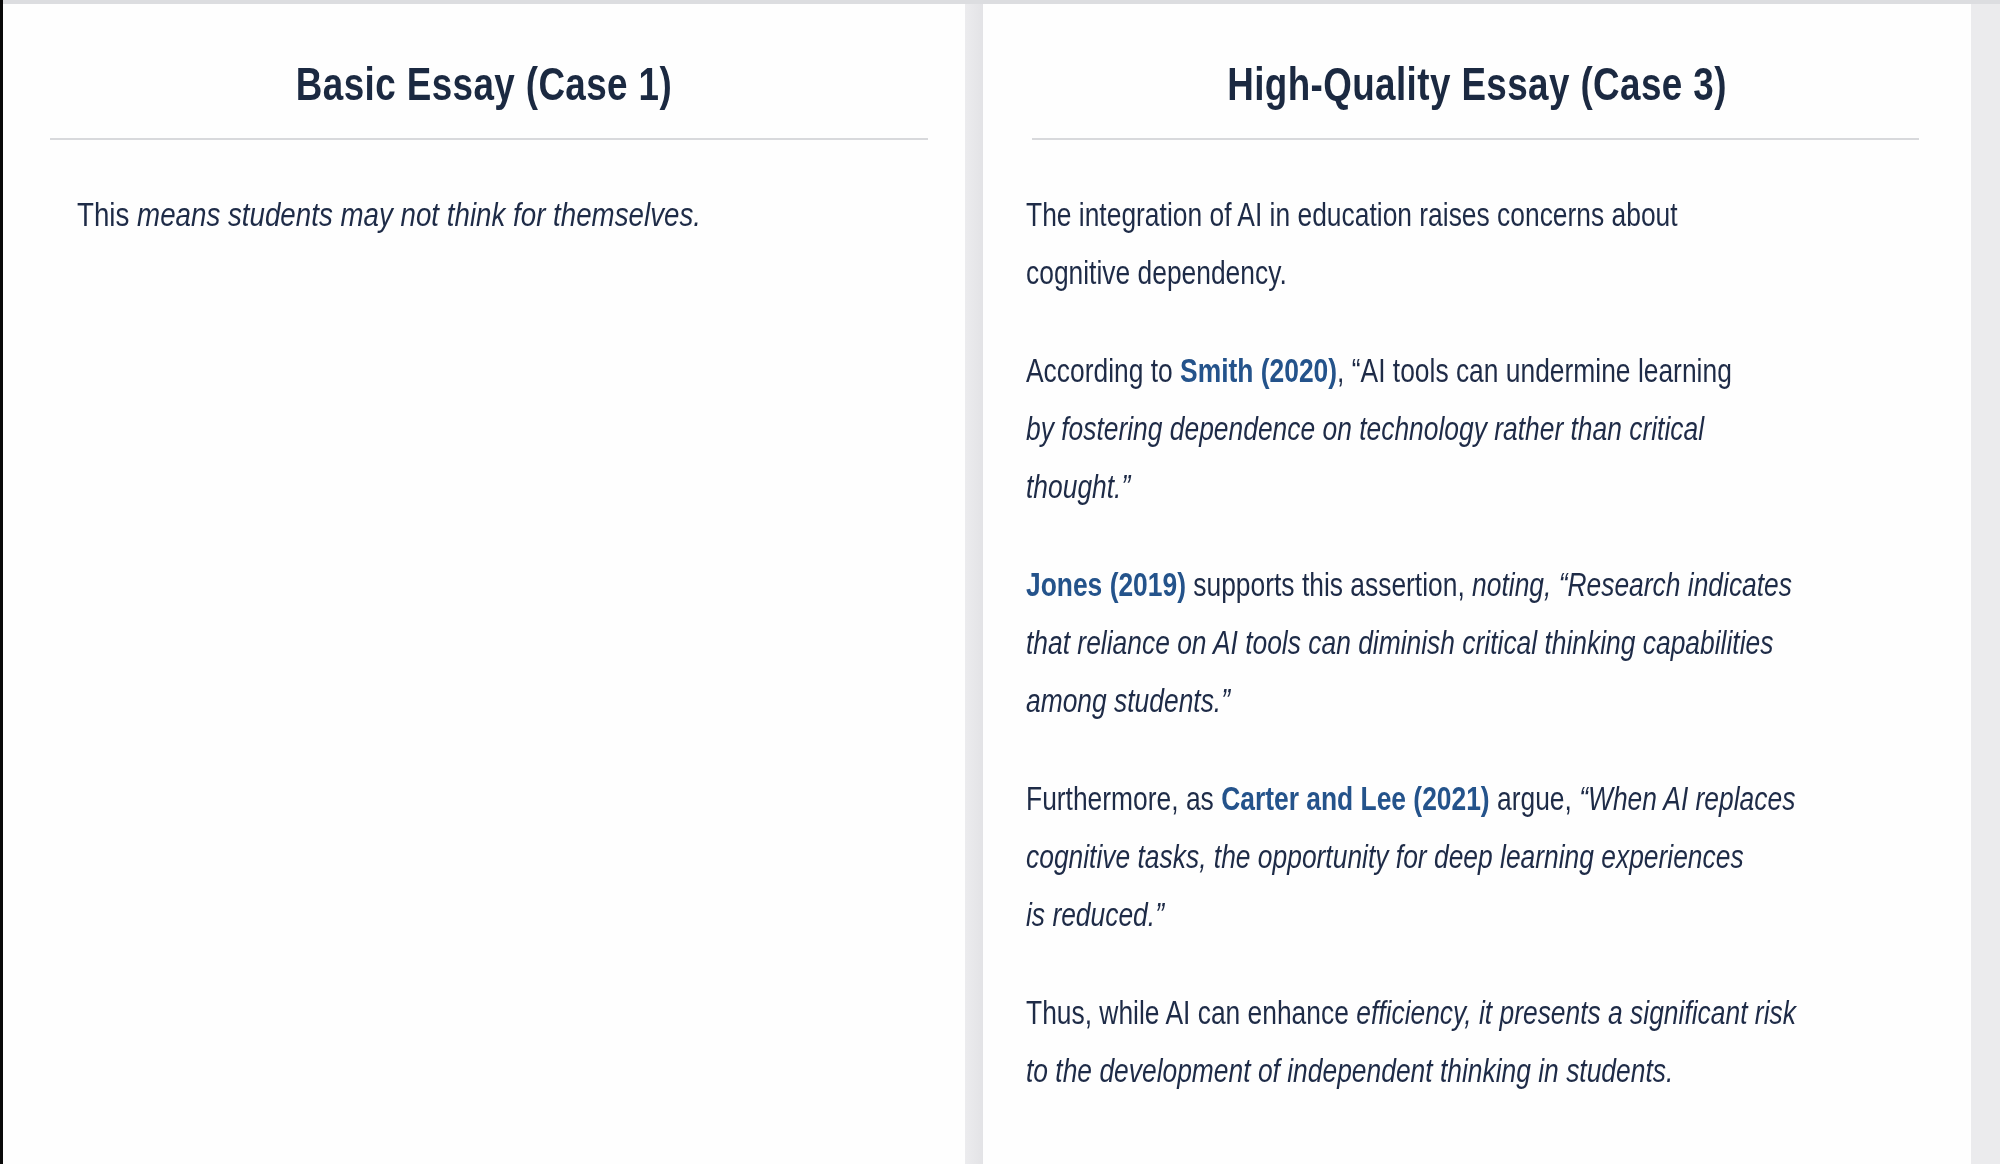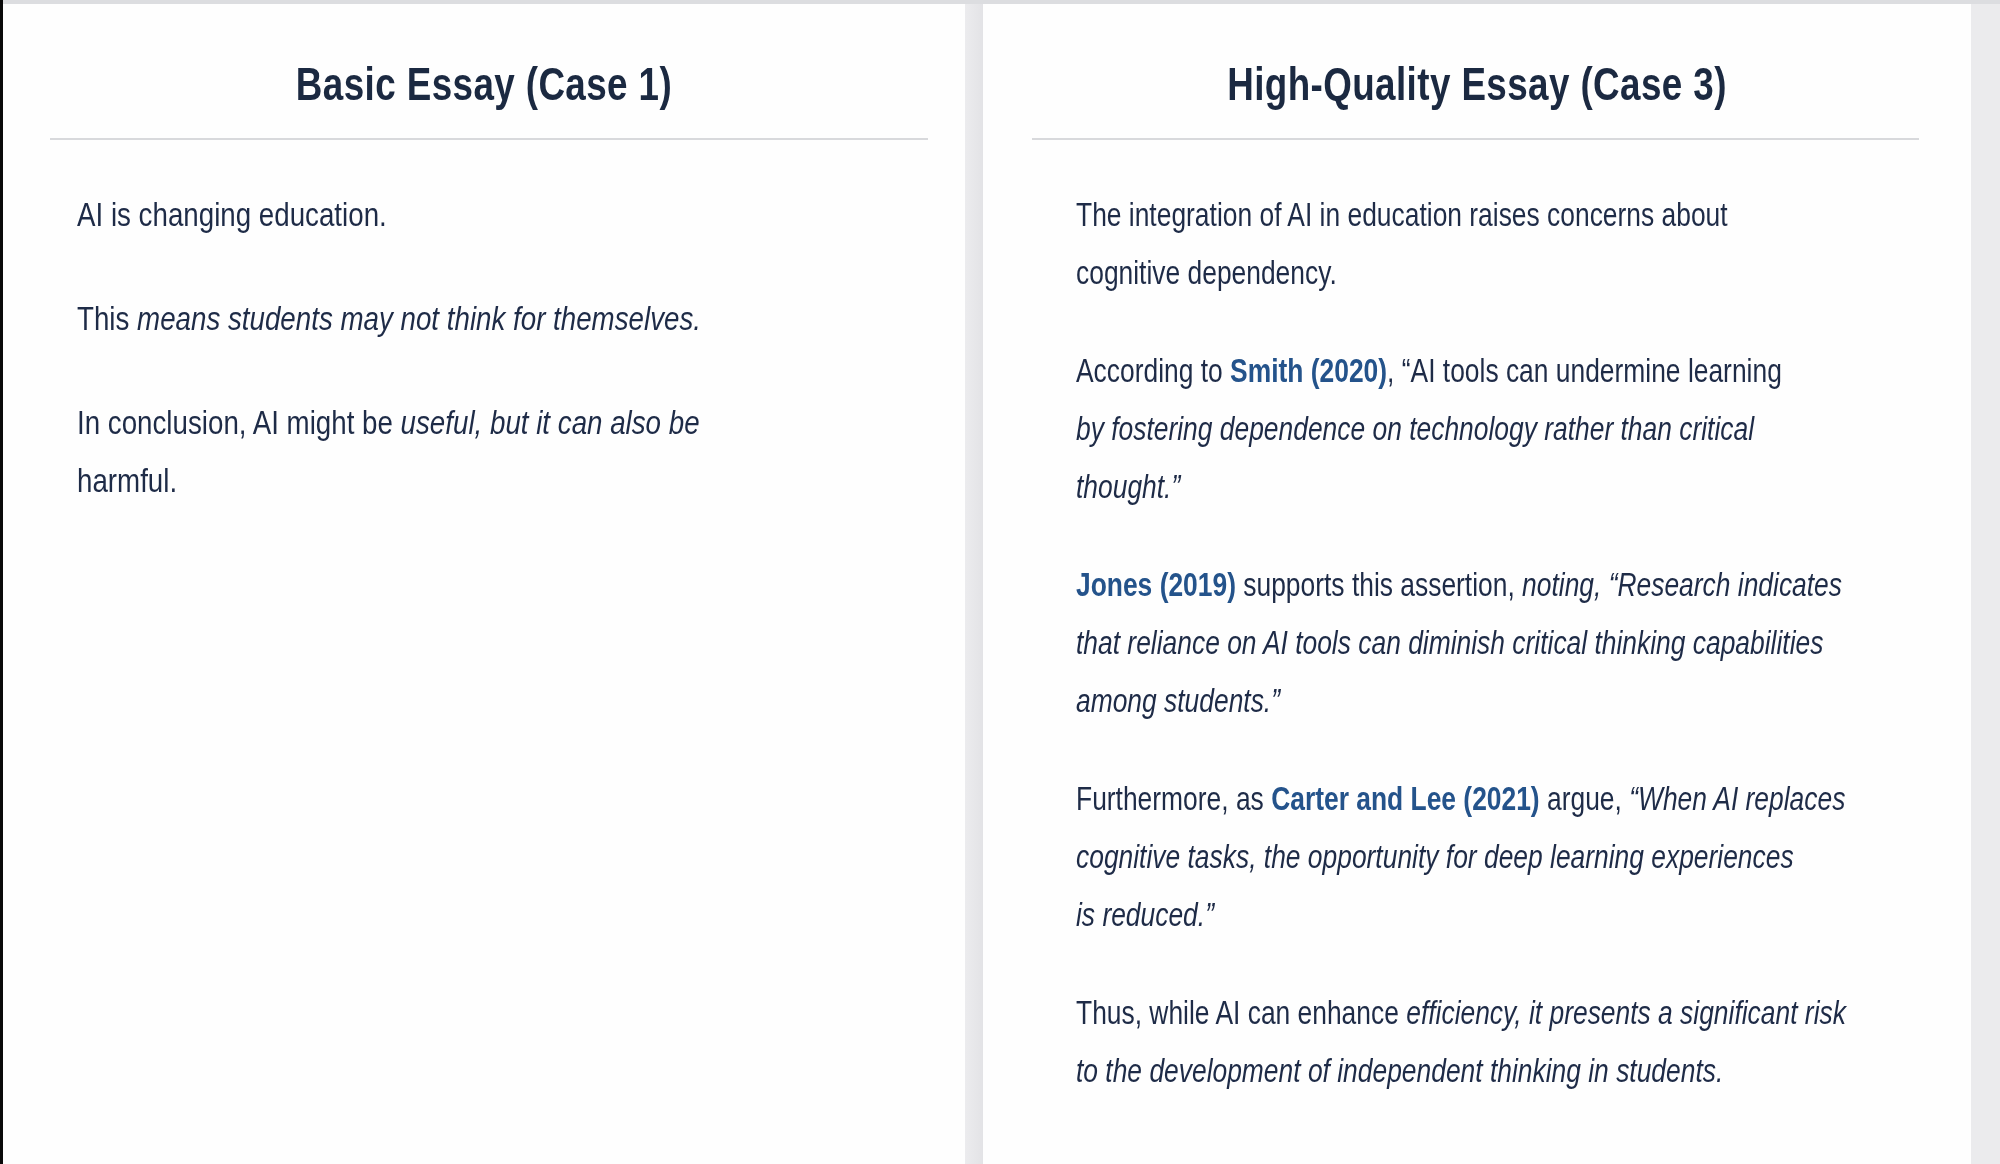--- a/index.html
+++ b/index.html
@@ -45,21 +45,21 @@
   }
   .title-divider {
     height: 2px;
     background: var(--divider-color, #d8d9dc);
   }
   .panel.left  .title-divider { margin: 24px 37px 0 47px; }
   .panel.right .title-divider { margin: 24px 52px 0 49px; }
 
   .essay-body { margin-top: 46px; }
   .panel.left  .essay-body { padding-left: 74px; }
-  .panel.right .essay-body { padding-left: 93px; }
+  .panel.right .essay-body { padding-left: 43px; }
 
   .para { margin-bottom: 46px; }
   .panel.right .para { margin-bottom: 40px; }
 
   .line {
     height: 58px; line-height: 58px;
     white-space: nowrap;
     font-size: 33px;
     color: var(--body-color, #1e2b47);
     transform-origin: 0 50%;
@@ -79,28 +79,21 @@
 
 <div class="top-strip"></div>
 <div class="left-strip"></div>
 <div class="panel-gap"></div>
 
 <div class="panel left">
   <div class="panel-title">Basic Essay (Case 1)</div>
   <div class="title-divider"></div>
   <div class="essay-body">
       <div class="para">
-        <div class="line"><span class="seg-regular">AI is changing education.</span></div>
-      </div>
-      <div class="para">
         <div class="line"><span class="seg-regular">This </span><span class="seg-italic">means students may not think for themselves.</span></div>
-      </div>
-      <div class="para">
-        <div class="line"><span class="seg-regular">In conclusion, AI might be </span><span class="seg-italic">useful, but it can also be</span></div>
-        <div class="line"><span class="seg-regular">harmful.</span></div>
       </div>
     </div>
 </div>
 
 <div class="panel right">
   <div class="panel-title">High-Quality Essay (Case 3)</div>
   <div class="title-divider"></div>
   <div class="essay-body">
       <div class="para">
         <div class="line"><span class="seg-regular">The integration of AI in education raises concerns about</span></div>

